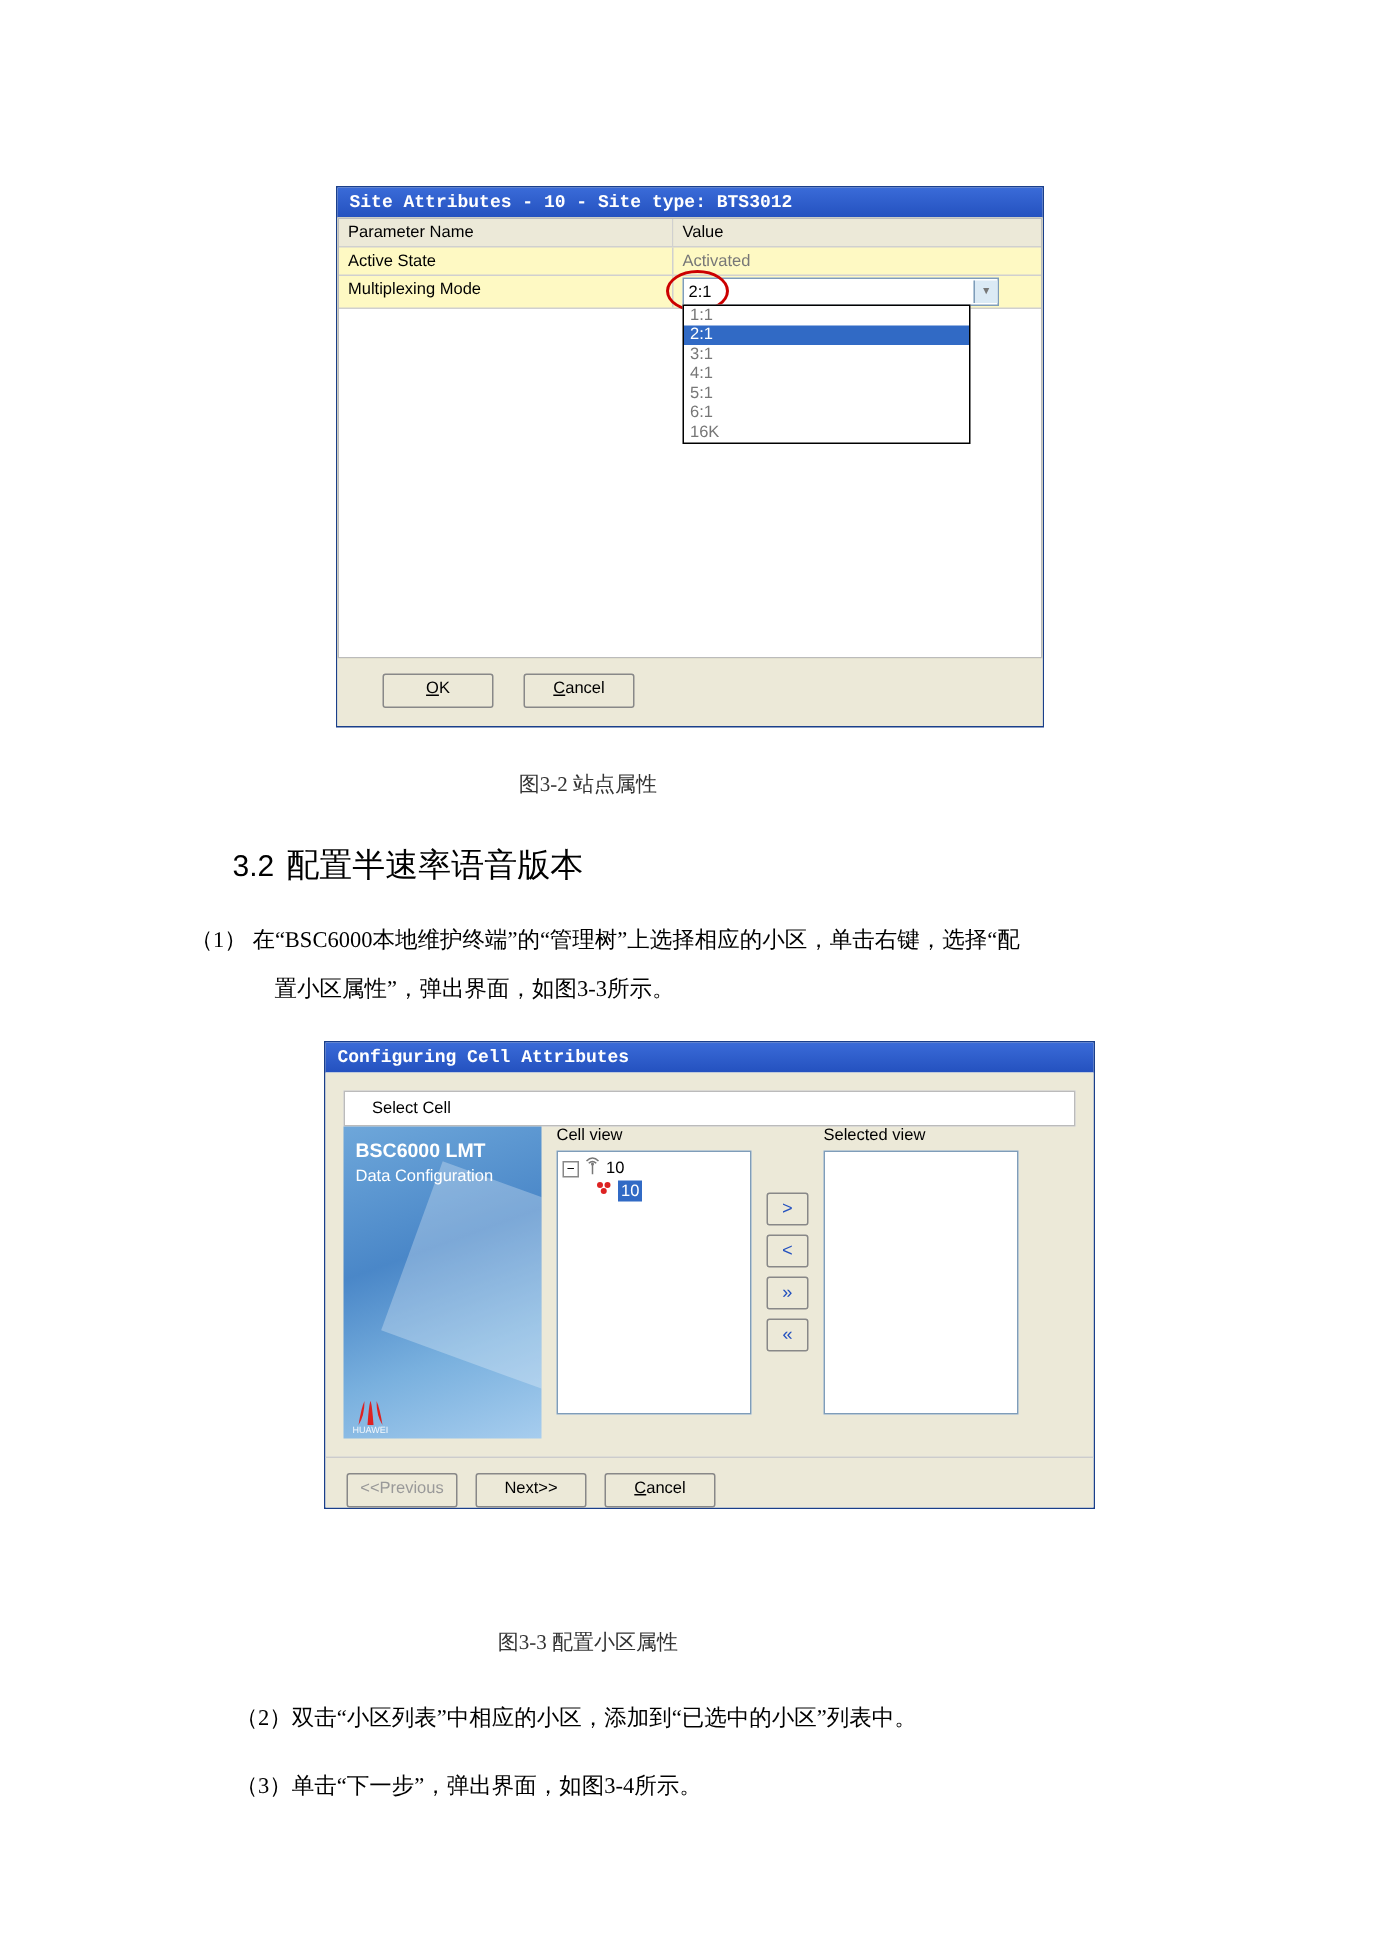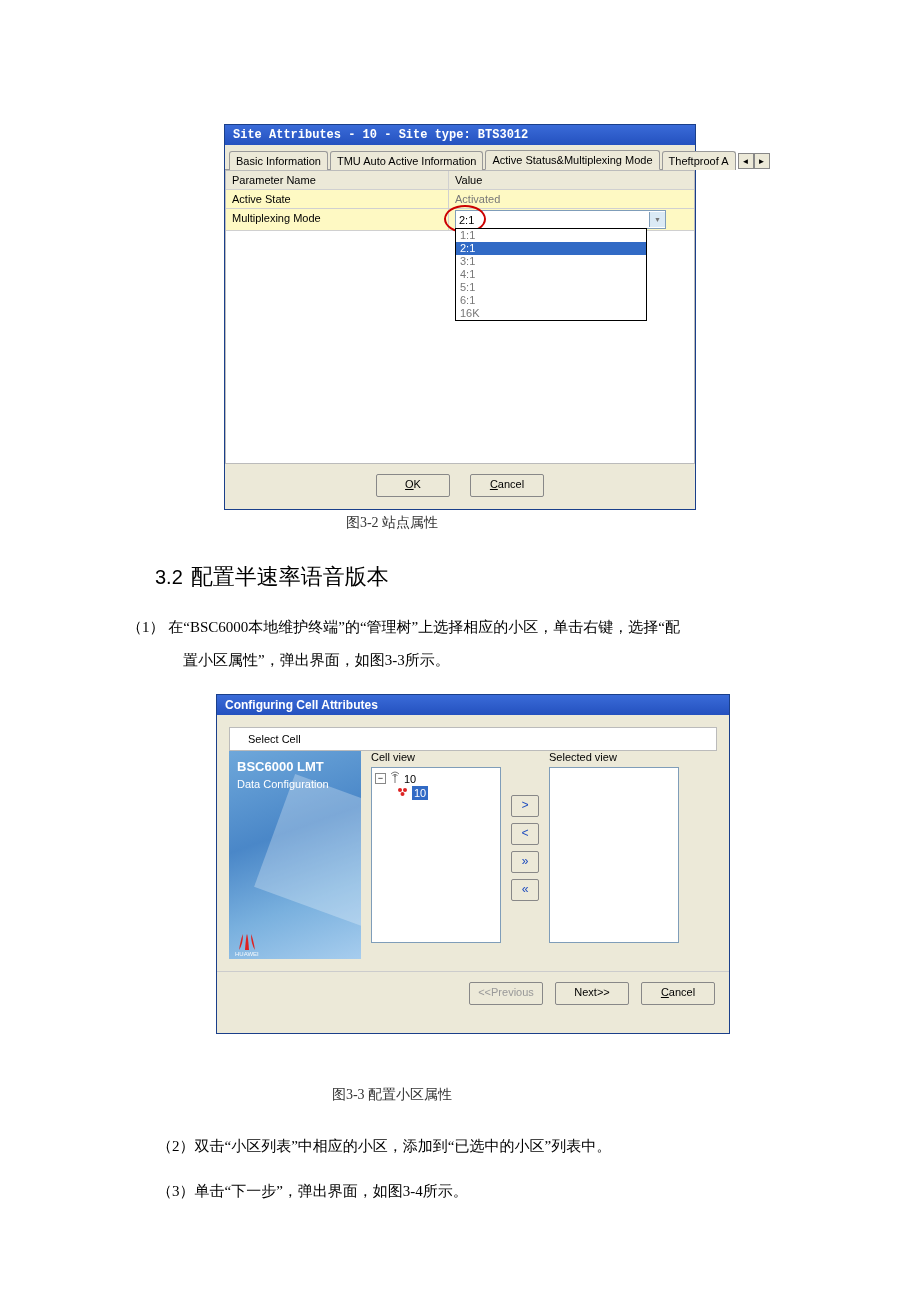--- a/index.html
+++ b/index.html
@@ -20,34 +20,34 @@
 .grid-cell-r{flex:1;padding:3px 6px;color:#777;position:relative}
 .grid-hdr .grid-cell-l,.grid-hdr .grid-cell-r{background:#ece9d8;color:#000}
 .combo{display:flex;align-items:center;border:1px solid #7f9db9;background:#fff;height:17px}
 .combo input{border:none;outline:none;flex:1;padding:0 3px;font-size:11px;height:15px}
 .combo .dd{width:15px;height:15px;border-left:1px solid #7f9db9;background:#dbeaf5;display:flex;align-items:center;justify-content:center;font-size:7px}
 .combo-circle{position:absolute;left:-11px;top:-5px;width:38px;height:24px;border:2px solid #c00;border-radius:50%;pointer-events:none}
 .dropdown-list{position:absolute;left:0;top:18px;border:1px solid #000;background:#fff;font-size:11px;min-width:190px}
 .dropdown-list .opt{padding:0 4px;line-height:13px}
 .dropdown-list .opt.sel{background:#316ac5;color:#fff}
 .grid-body{height:232px;background:#fff}
-.dlg1-btns{display:flex;justify-content:center;gap:20px;padding:10px 30px 12px;background:#ece9d8}
+.dlg1-btns{display:flex;justify-content:flex-start;gap:20px;padding:10px 30px 12px;background:#ece9d8}
 .winbtn{min-width:72px;height:21px;border:1px solid #888;background:#ece9d8;font-size:11px;text-align:center;line-height:19px;border-radius:2px}
 .winbtn .ul{text-decoration:underline}
 
 .caption{position:absolute;left:0;width:784px;text-align:center;font-family:SimSun,serif;font-size:14px;color:#333}
 
 
 .heading32{position:absolute;left:155px;top:562px;font-family:"Microsoft YaHei",SimSun,serif;font-size:22px;color:#000}
 .heading32 .num{font-family:Arial;font-size:20px;margin-right:8px}
 .para{position:absolute;font-family:SimSun,serif;font-size:15px;line-height:2.2;color:#000}
 
 
 .dlg2{position:absolute;left:216px;top:694px;width:512px;border:1px solid #1a3f8a}
-.dlg2-title{background:linear-gradient(#3a6bd8,#2451bf);color:#fff;font-family:Liberation Sans, sans-serif;font-weight:bold;font-size:12px;padding:3px 8px}
+.dlg2-title{background:linear-gradient(#3a6bd8,#2451bf);color:#fff;font-family:Liberation Mono, monospace;font-weight:bold;font-size:12px;padding:3px 8px}
 .dlg2-body{background:#ece9d8;padding:12px;display:flex;flex-direction:column;}
 .sel-cell-box{border:1px solid #bbb;background:#fff;padding:5px 18px;font-size:11px}
 .dlg2-main{display:flex;gap:10px;align-items:flex-start}
 .sidepanel{width:132px;height:208px;background:linear-gradient(160deg,#6ea7da 0%,#4a87c8 40%,#79b0de 70%,#a7cdee 100%);color:#fff;font-size:12px;padding:8px;box-sizing:border-box;position:relative;overflow:hidden}
 .sidepanel .l1{font-weight:bold;font-size:13px}
 .sidepanel .l2{font-size:11px;margin-top:4px}
 .sidepanel .corner{position:absolute;right:-30px;top:40px;width:120px;height:120px;background:rgba(255,255,255,0.28);transform:rotate(20deg)}
 .sidepanel .logo{position:absolute;left:6px;bottom:6px}
 .sidepanel .logo svg{width:24px;height:16px}
 .sidepanel .brand{position:absolute;left:6px;bottom:2px;font-size:6px;color:#fff;opacity:0.9}
@@ -55,40 +55,30 @@
 .col-label{font-size:11px}
 .listbox{border:1px solid #7f9db9;background:#fff;width:122px;height:168px;padding:3px;font-size:11px}
 .tree-node{display:flex;align-items:center;gap:3px;line-height:14px}
 .tree-node .pm{width:9px;height:9px;border:1px solid #888;display:flex;align-items:center;justify-content:center;font-size:9px;line-height:7px}
 .tree-node.child{padding-left:22px}
 .tree-sel{background:#316ac5;color:#fff;padding:0 2px}
 .ant-icon svg{width:12px;height:12px}
 .red-icon svg{width:12px;height:10px}
 .xferbtns{display:flex;flex-direction:column;gap:6px;padding-top:44px}
 .xferbtn{width:26px;height:20px;border:1px solid #888;background:#ece9d8;display:flex;align-items:center;justify-content:center;font-size:12px;font-family:"Courier New";color:#2451bf;border-radius:2px}
-.dlg2-btns{display:flex;justify-content:flex-end;gap:12px;padding:10px 14px 28px;background:#ece9d8;border-top:1px solid #ccc}
+.dlg2-btns{display:flex;gap:12px;padding:10px 14px 0;background:#ece9d8;border-top:1px solid #ccc}
 .winbtn.disabled{color:#999}
 </style>
 </head>
 <body>
 <div class="page">
 
 <div class="dlg1">
   <div class="dlg1-title">Site Attributes - 10 - Site type: BTS3012</div>
   <div class="dlg1-body">
-    <div class="tabs">
-      <div class="tab"><span>Basic Information</span></div>
-      <div class="tab"><span>TMU Auto Active Information</span></div>
-      <div class="tab active"><span>Active Status&amp;Multiplexing Mode</span></div>
-      <div class="tab"><span>Theftproof A</span></div>
-      <div class="tabs-scroll">
-        <div class="arr">◄</div>
-        <div class="arr">►</div>
-      </div>
-    </div>
     <div class="grid">
       <div class="grid-row grid-hdr">
         <div class="grid-cell-l">Parameter Name</div>
         <div class="grid-cell-r">Value</div>
       </div>
       <div class="grid-row">
         <div class="grid-cell-l">Active State</div>
         <div class="grid-cell-r">Activated</div>
       </div>
       <div class="grid-row">

